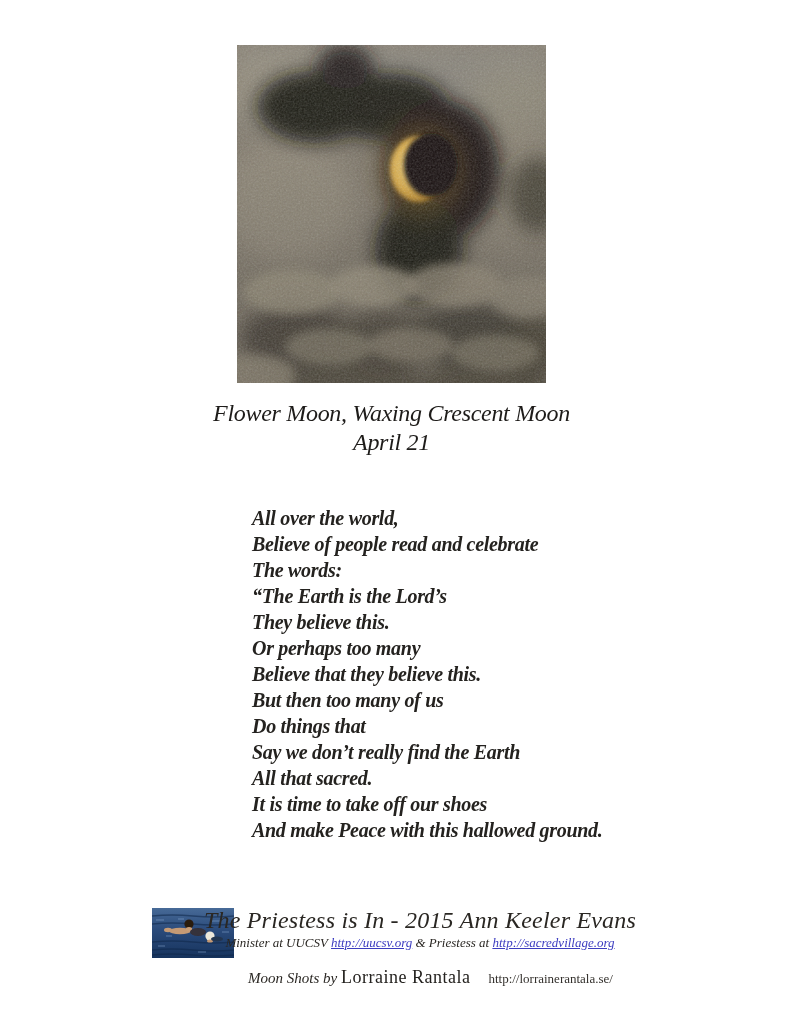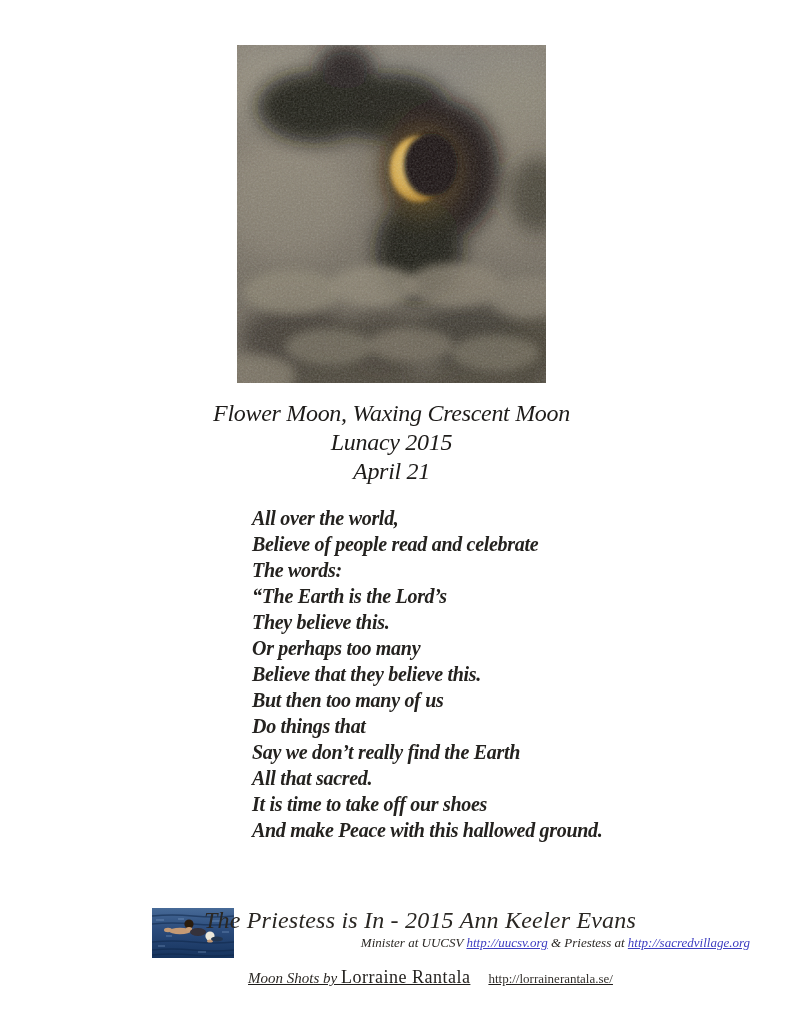--- a/index.html
+++ b/index.html
@@ -45,33 +45,31 @@
     font-style:italic;
     font-size:24px;line-height:24px;
     letter-spacing:0.2px;
     color:#2a2723;
   }
   .minister{
     font-style:italic;
     font-size:13px;line-height:19px;
     margin-top:1px;
     color:#2a2723;
-    text-align:right;
   }
   .link{
     color:#3c3cc0;
     text-decoration:underline;
     cursor:pointer;
   }
   .moonshots{
     position:absolute;top:967px;left:0;width:791px;
     text-align:center;
     padding-left:70px;box-sizing:border-box;
     white-space:nowrap;
-    text-decoration:underline;
   }
   .ms-prefix{
     font-style:italic;font-size:15px;color:#2a2723;
   }
   .ms-name{
     font-size:18px;letter-spacing:0.5px;color:#24221f;
   }
   .ms-url{
     font-size:13px;color:#33302c;margin-left:18px;
     font-family:"Liberation Serif", serif;
@@ -159,21 +157,20 @@
       <ellipse cx="194" cy="120" rx="27" ry="32" fill="#121008" filter="url(#b2)"></ellipse>
 
       <rect width="309" height="338" fill="url(#botShade)"></rect>
 
       <rect width="309" height="338" filter="url(#grain)" opacity="0.5"></rect>
     </svg>
   </div>
 
   <div class="title-block">
     <div>Flower Moon, Waxing Crescent Moon</div>
-    <div>Lunacy 2015</div>
     <div>April 21</div>
   </div>
 
   <div class="poem">
     <div class="poem-line">All over the world,</div>
     <div class="poem-line">Believe of people read and celebrate</div>
     <div class="poem-line">The words:</div>
     <div class="poem-line">“The Earth is the Lord’s</div>
     <div class="poem-line">They believe this.</div>
     <div class="poem-line">Or perhaps too many</div>

